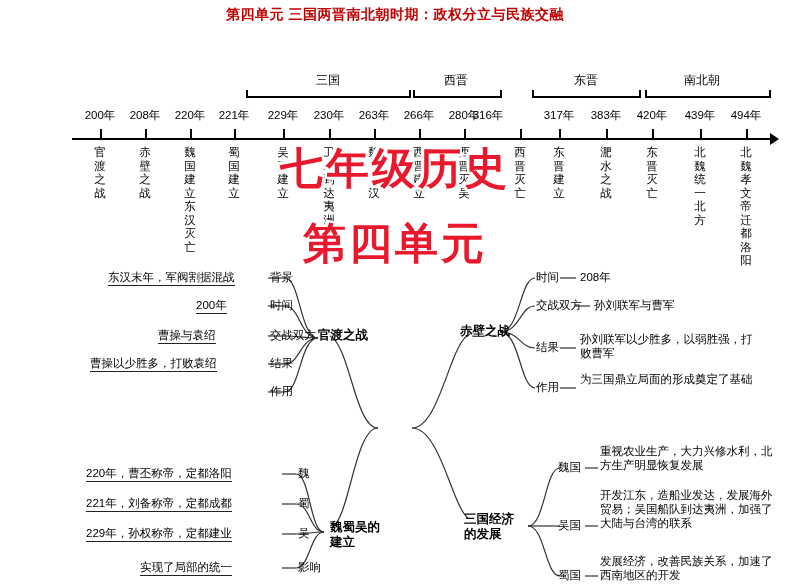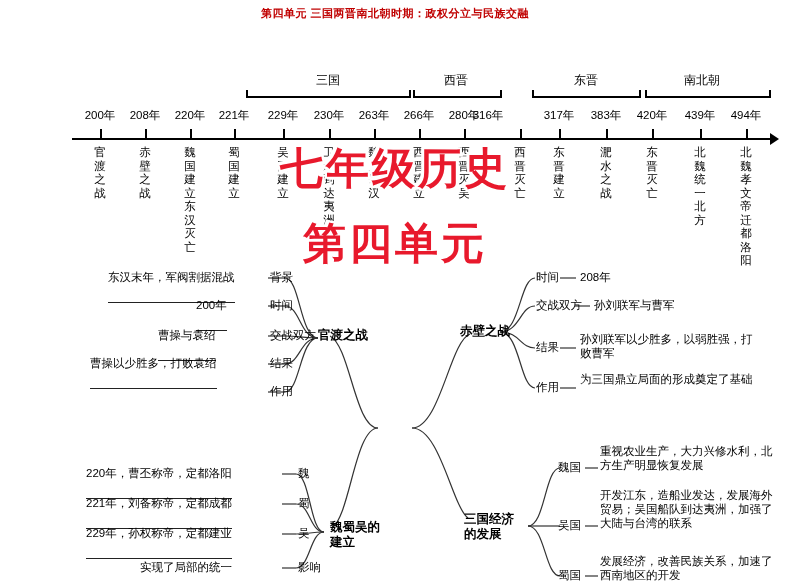--- a/index.html
+++ b/index.html
@@ -22,21 +22,21 @@
   }
 
   
   .main-title {
     position: absolute;
     top: 6px;
     left: 0;
     width: 790px;
     text-align: center;
     color: #c00000;
-    font-size: 11px;
+    font-size: 14px;
     font-weight: bold;
     letter-spacing: 0.5px;
   }
 
   
   .timeline {
     position: absolute;
     top: 34px;
     left: 0;
     width: 790px;
@@ -155,21 +155,21 @@
   }
   .node {
     position: absolute;
     font-size: 11.5px;
     line-height: 14px;
     color: #000;
     white-space: pre-line;
   }
   .node-underline {
     border-bottom: 1.3px solid #222;
-    padding-bottom: 18px;
+    padding-bottom: 1px;
   }
   .center-node {
     position: absolute;
     border: 1.5px solid #2b4a6f;
     border-radius: 14px;
     background: #ffffff;
     font-size: 12.5px;
     color: #16314e;
     padding: 4px 10px;
     white-space: nowrap;

